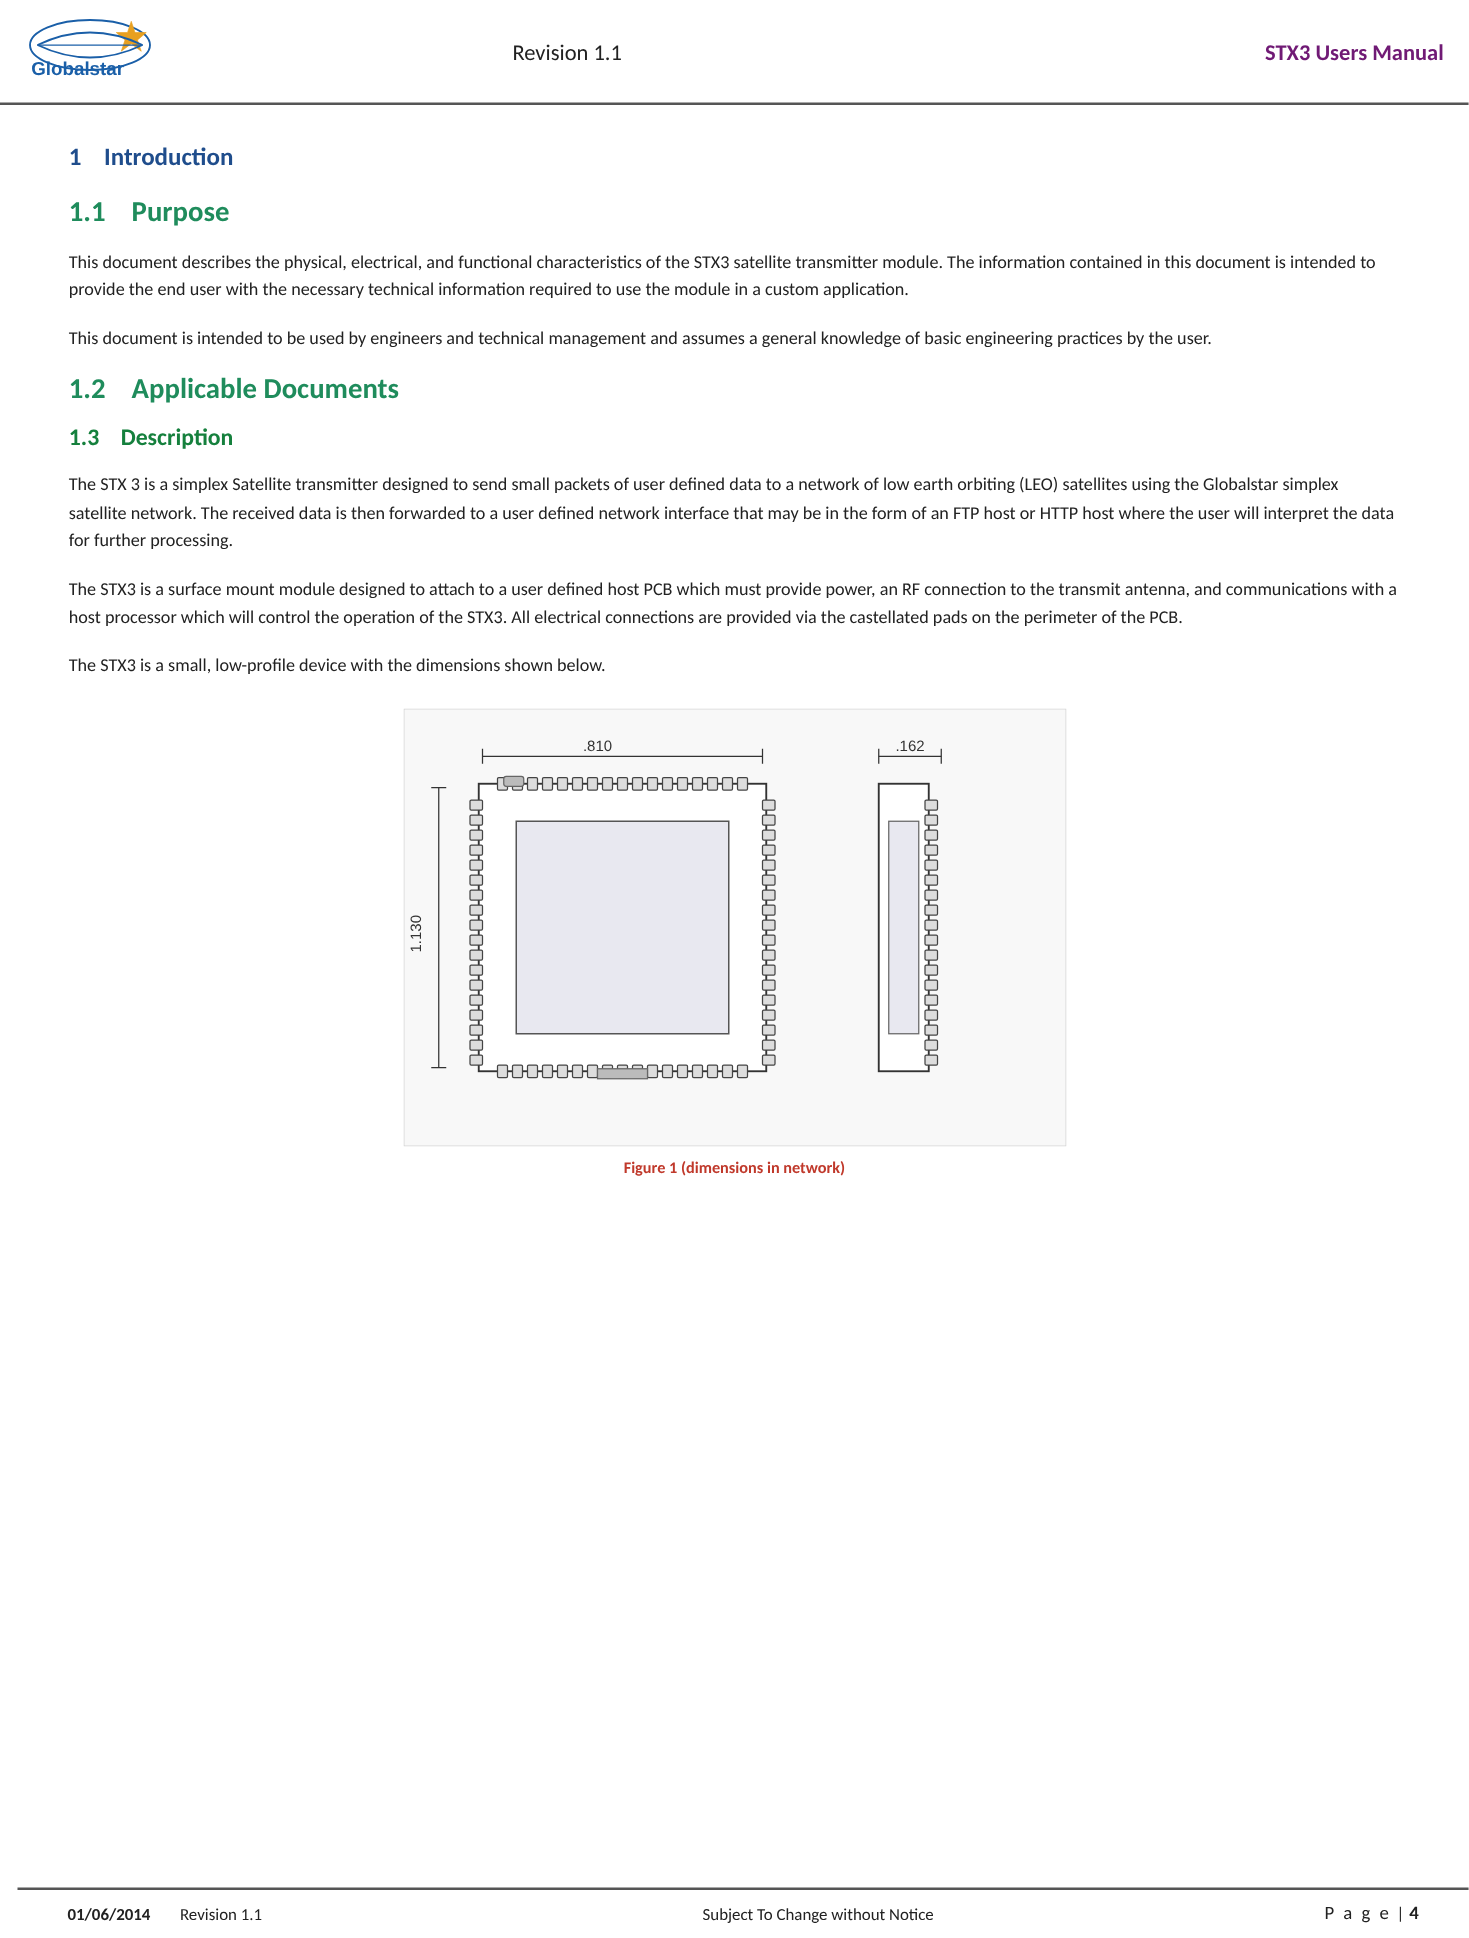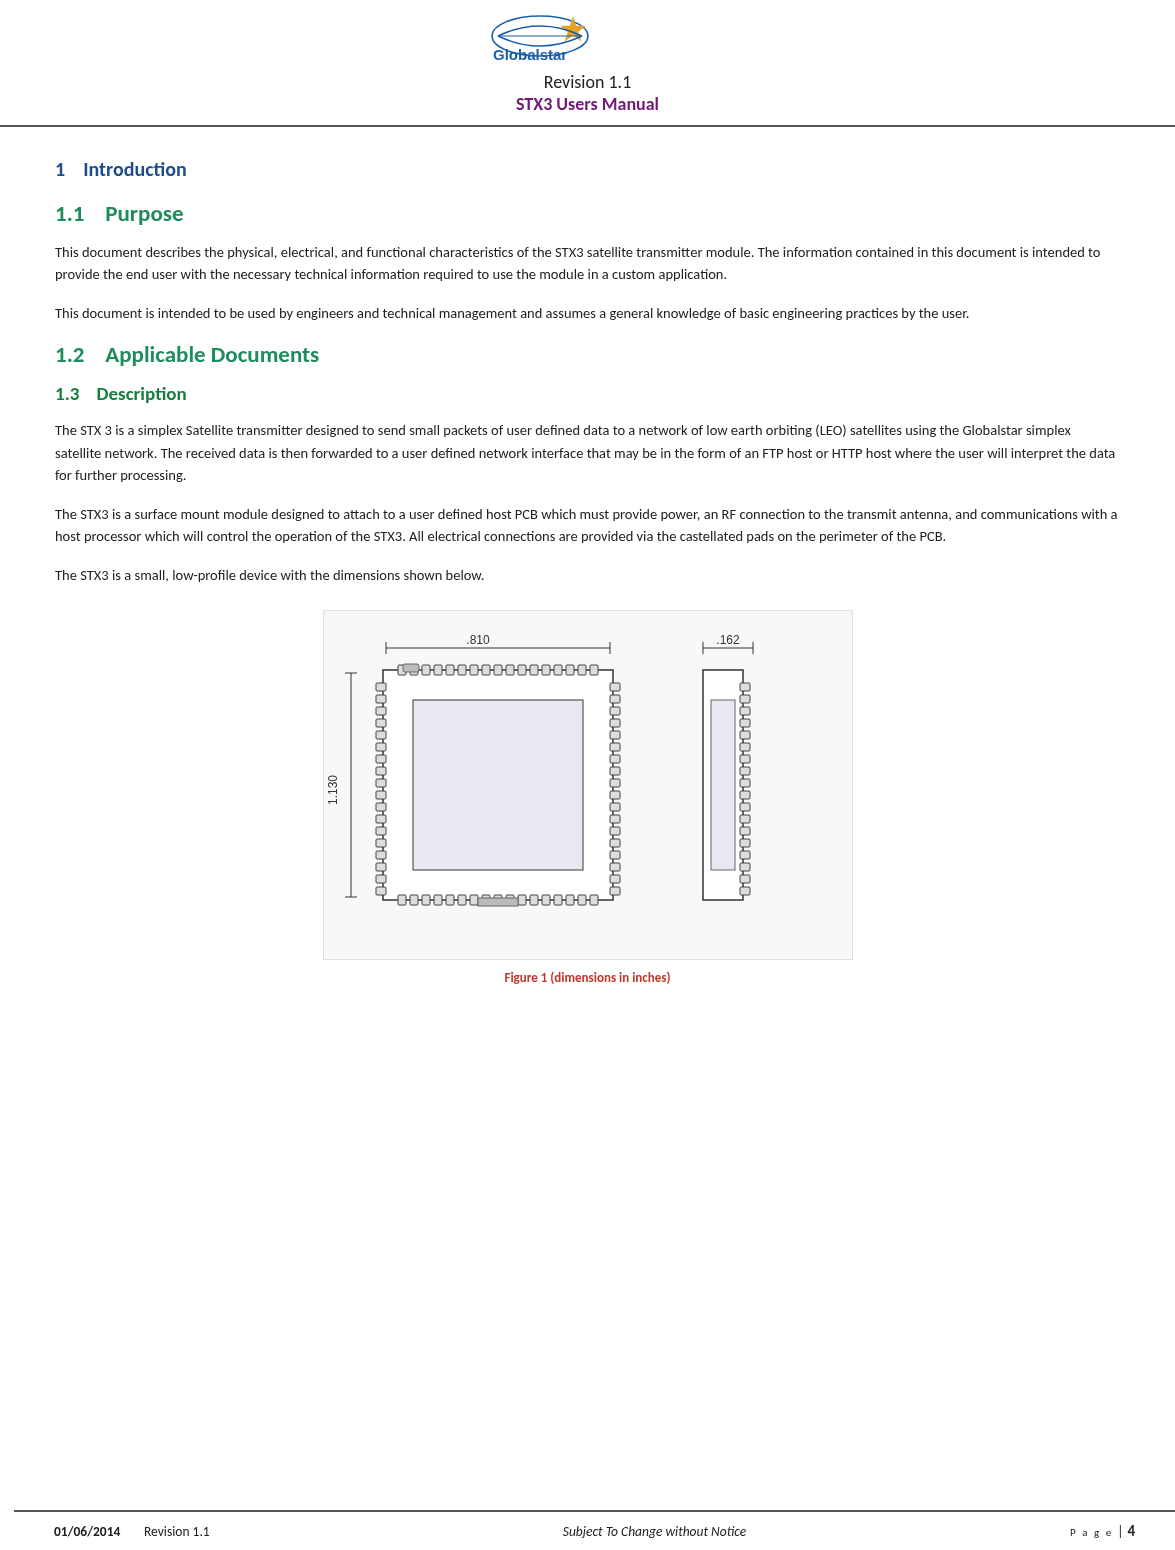--- a/index.html
+++ b/index.html
@@ -13,21 +13,20 @@
       color: #222222;
       position: relative;
     }
 
     
     .header {
       display: flex;
       align-items: center;
       padding: 12px 20px 10px 20px;
       border-bottom: 2px solid #555555;
-      flex-direction: column;
     }
 
     .logo-area {
       width: 200px;
       flex-shrink: 0;
     }
 
     .logo-svg {
       width: 160px;
       height: 55px;
@@ -126,33 +125,32 @@
       min-width: 90px;
     }
 
     .footer-revision {
       min-width: 110px;
     }
 
     .footer-notice {
       flex: 1;
       text-align: center;
-      font-style: italic;
     }
 
     .footer-page {
       display: flex;
       align-items: baseline;
       gap: 4px;
       min-width: 80px;
       justify-content: flex-end;
     }
 
     .page-label {
-      font-size: 11px;
+      font-size: 15px;
       letter-spacing: 2px;
     }
 
     .page-num {
       font-weight: 700;
       font-size: 15px;
     }
 
     
     .diagram-svg {
@@ -350,21 +348,21 @@
       <line x1="430" y1="32" x2="430" y2="44" stroke="#333" stroke-width="1"></line>
       <text x="405" y="34" font-family="Arial" font-size="12" fill="#333" text-anchor="middle">.162</text>
 
       <rect x="155" y="288" width="40" height="8" fill="#bbb" stroke="#666" stroke-width="1"></rect>
 
       <rect x="80" y="54" width="16" height="8" fill="#bbb" stroke="#666" stroke-width="1" rx="2"></rect>
     </svg>
 
     <div class="figure-caption">
       <span>Figure 1</span>
-      <span>  (dimensions in inches)</span>
+      <span>  (dimensions in network)</span>
     </div>
   </div>
 
 </div>
 
 <div class="footer">
   <span class="footer-date">01/06/2014</span>
   <span class="footer-revision">Revision 1.1</span>
   <span class="footer-notice">Subject To Change without Notice</span>
   <div class="footer-page">

